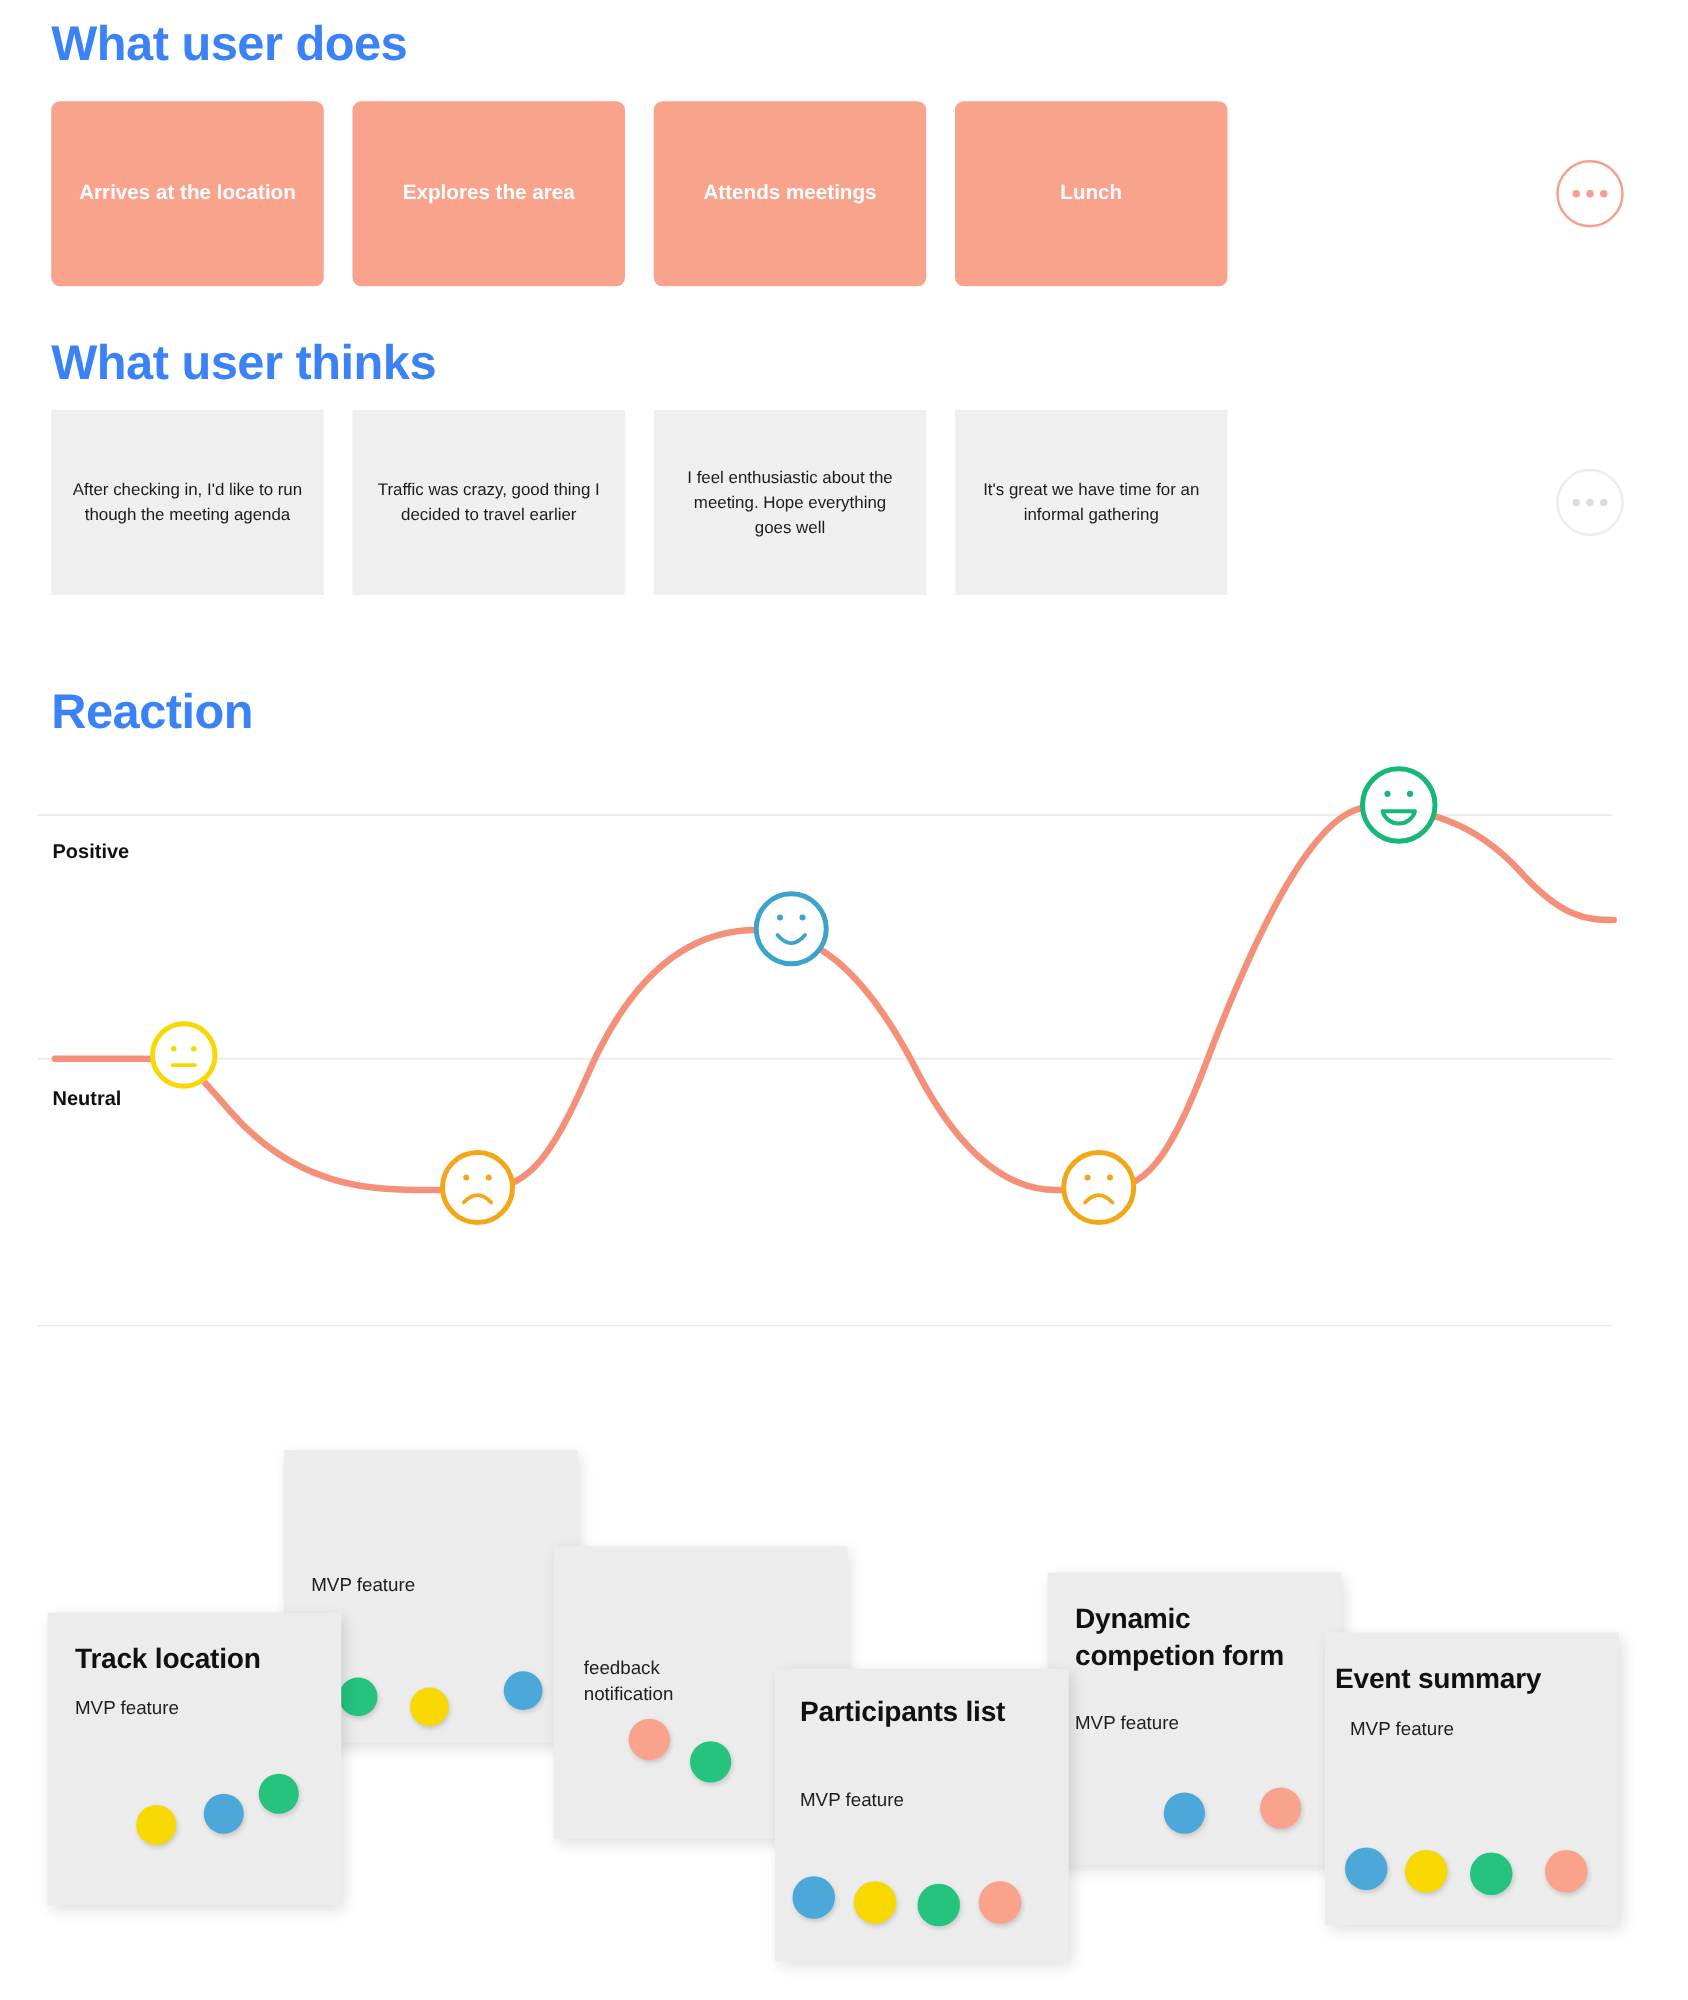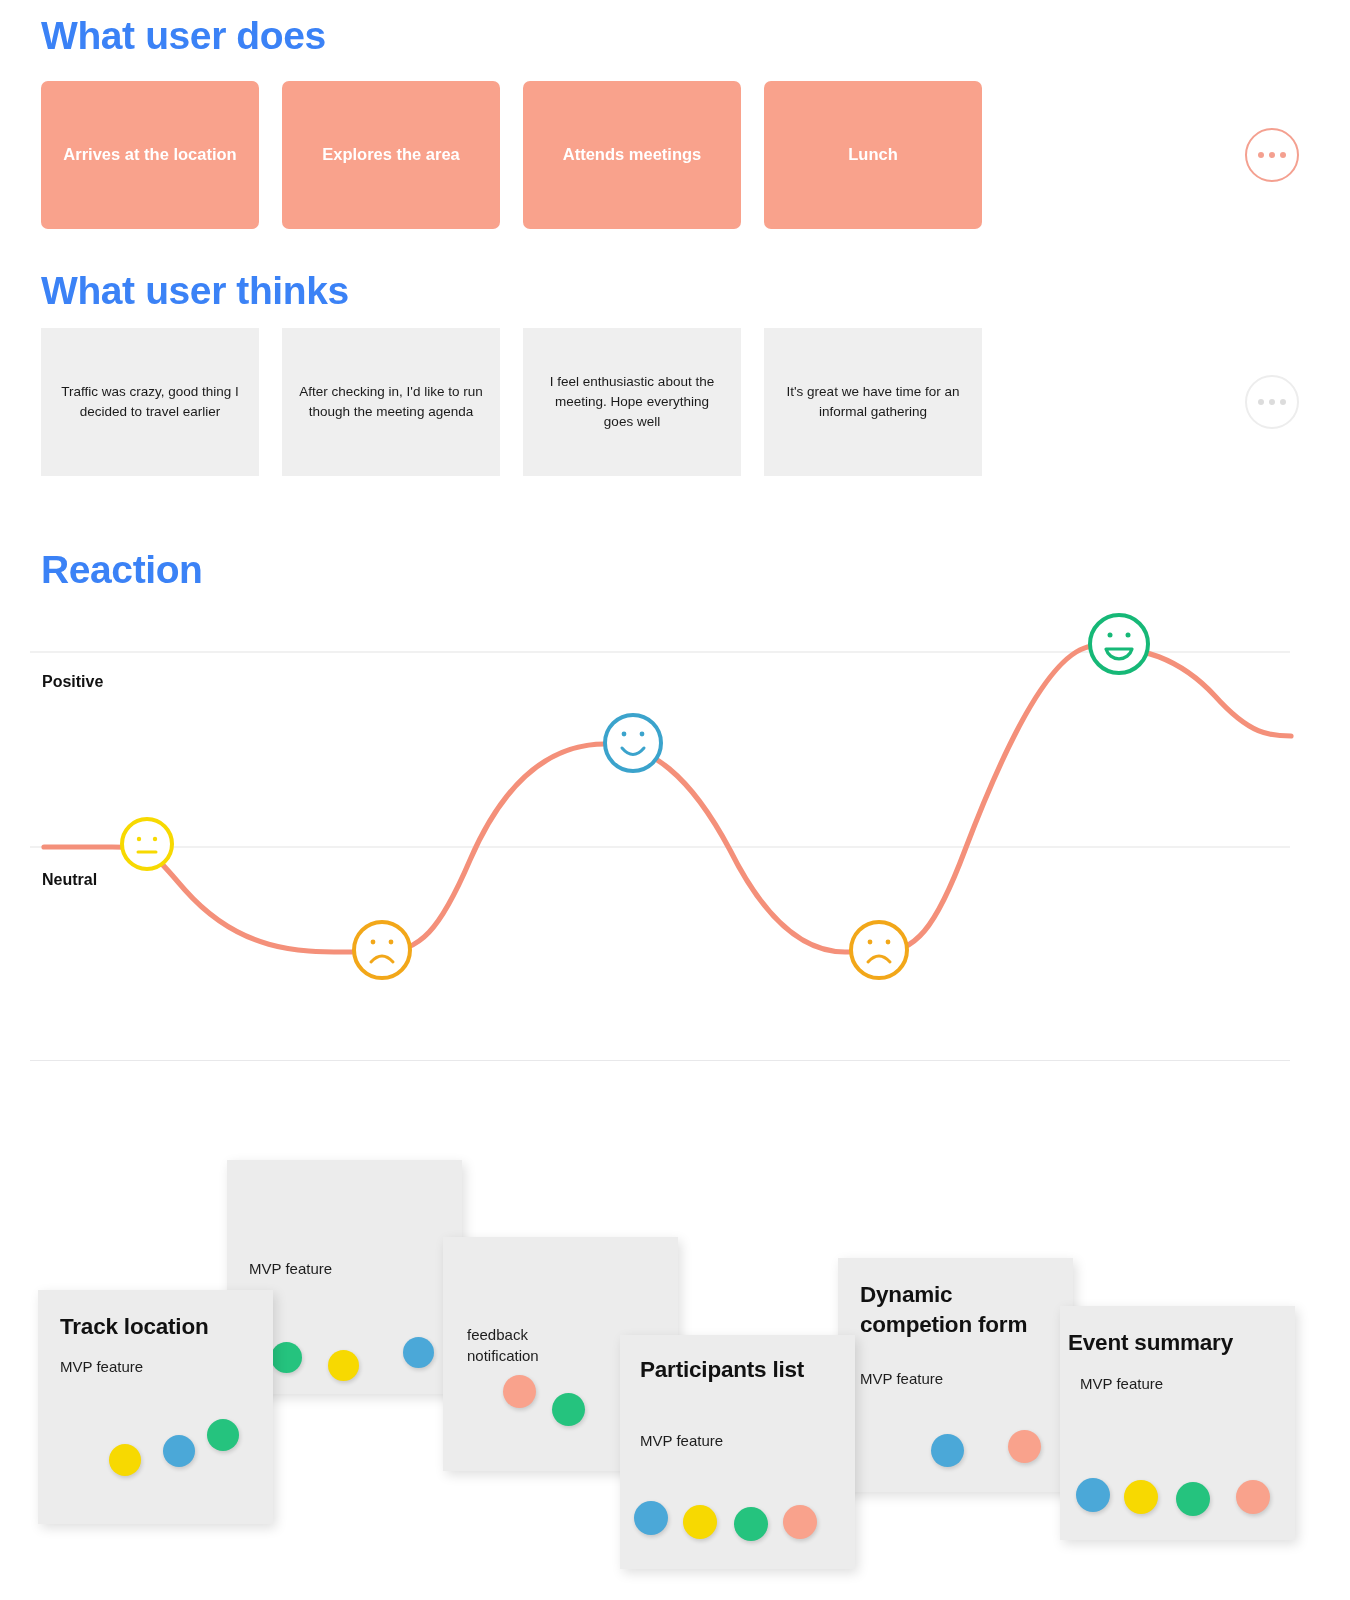--- a/index.html
+++ b/index.html
@@ -172,24 +172,24 @@
   <div class="ellipsis-btn" id="does-more">
     <span class="dot"></span>
     <span class="dot"></span>
     <span class="dot"></span>
   </div>
 
   <div class="section-title" id="title-thinks">What user thinks</div>
 
   <div class="thinks-row" id="thinks-row">
     <div class="thinks-card">
+      <span>After checking in, I'd like to run though the meeting agenda</span>
+    </div>
+    <div class="thinks-card">
       <span>Traffic was crazy, good thing I decided to travel earlier</span>
-    </div>
-    <div class="thinks-card">
-      <span>After checking in, I'd like to run though the meeting agenda</span>
     </div>
     <div class="thinks-card">
       <span>I feel enthusiastic about the meeting. Hope everything goes well</span>
     </div>
     <div class="thinks-card">
       <span>It's great we have time for an informal gathering</span>
     </div>
   </div>
 
   <div class="ellipsis-btn" id="thinks-more">

